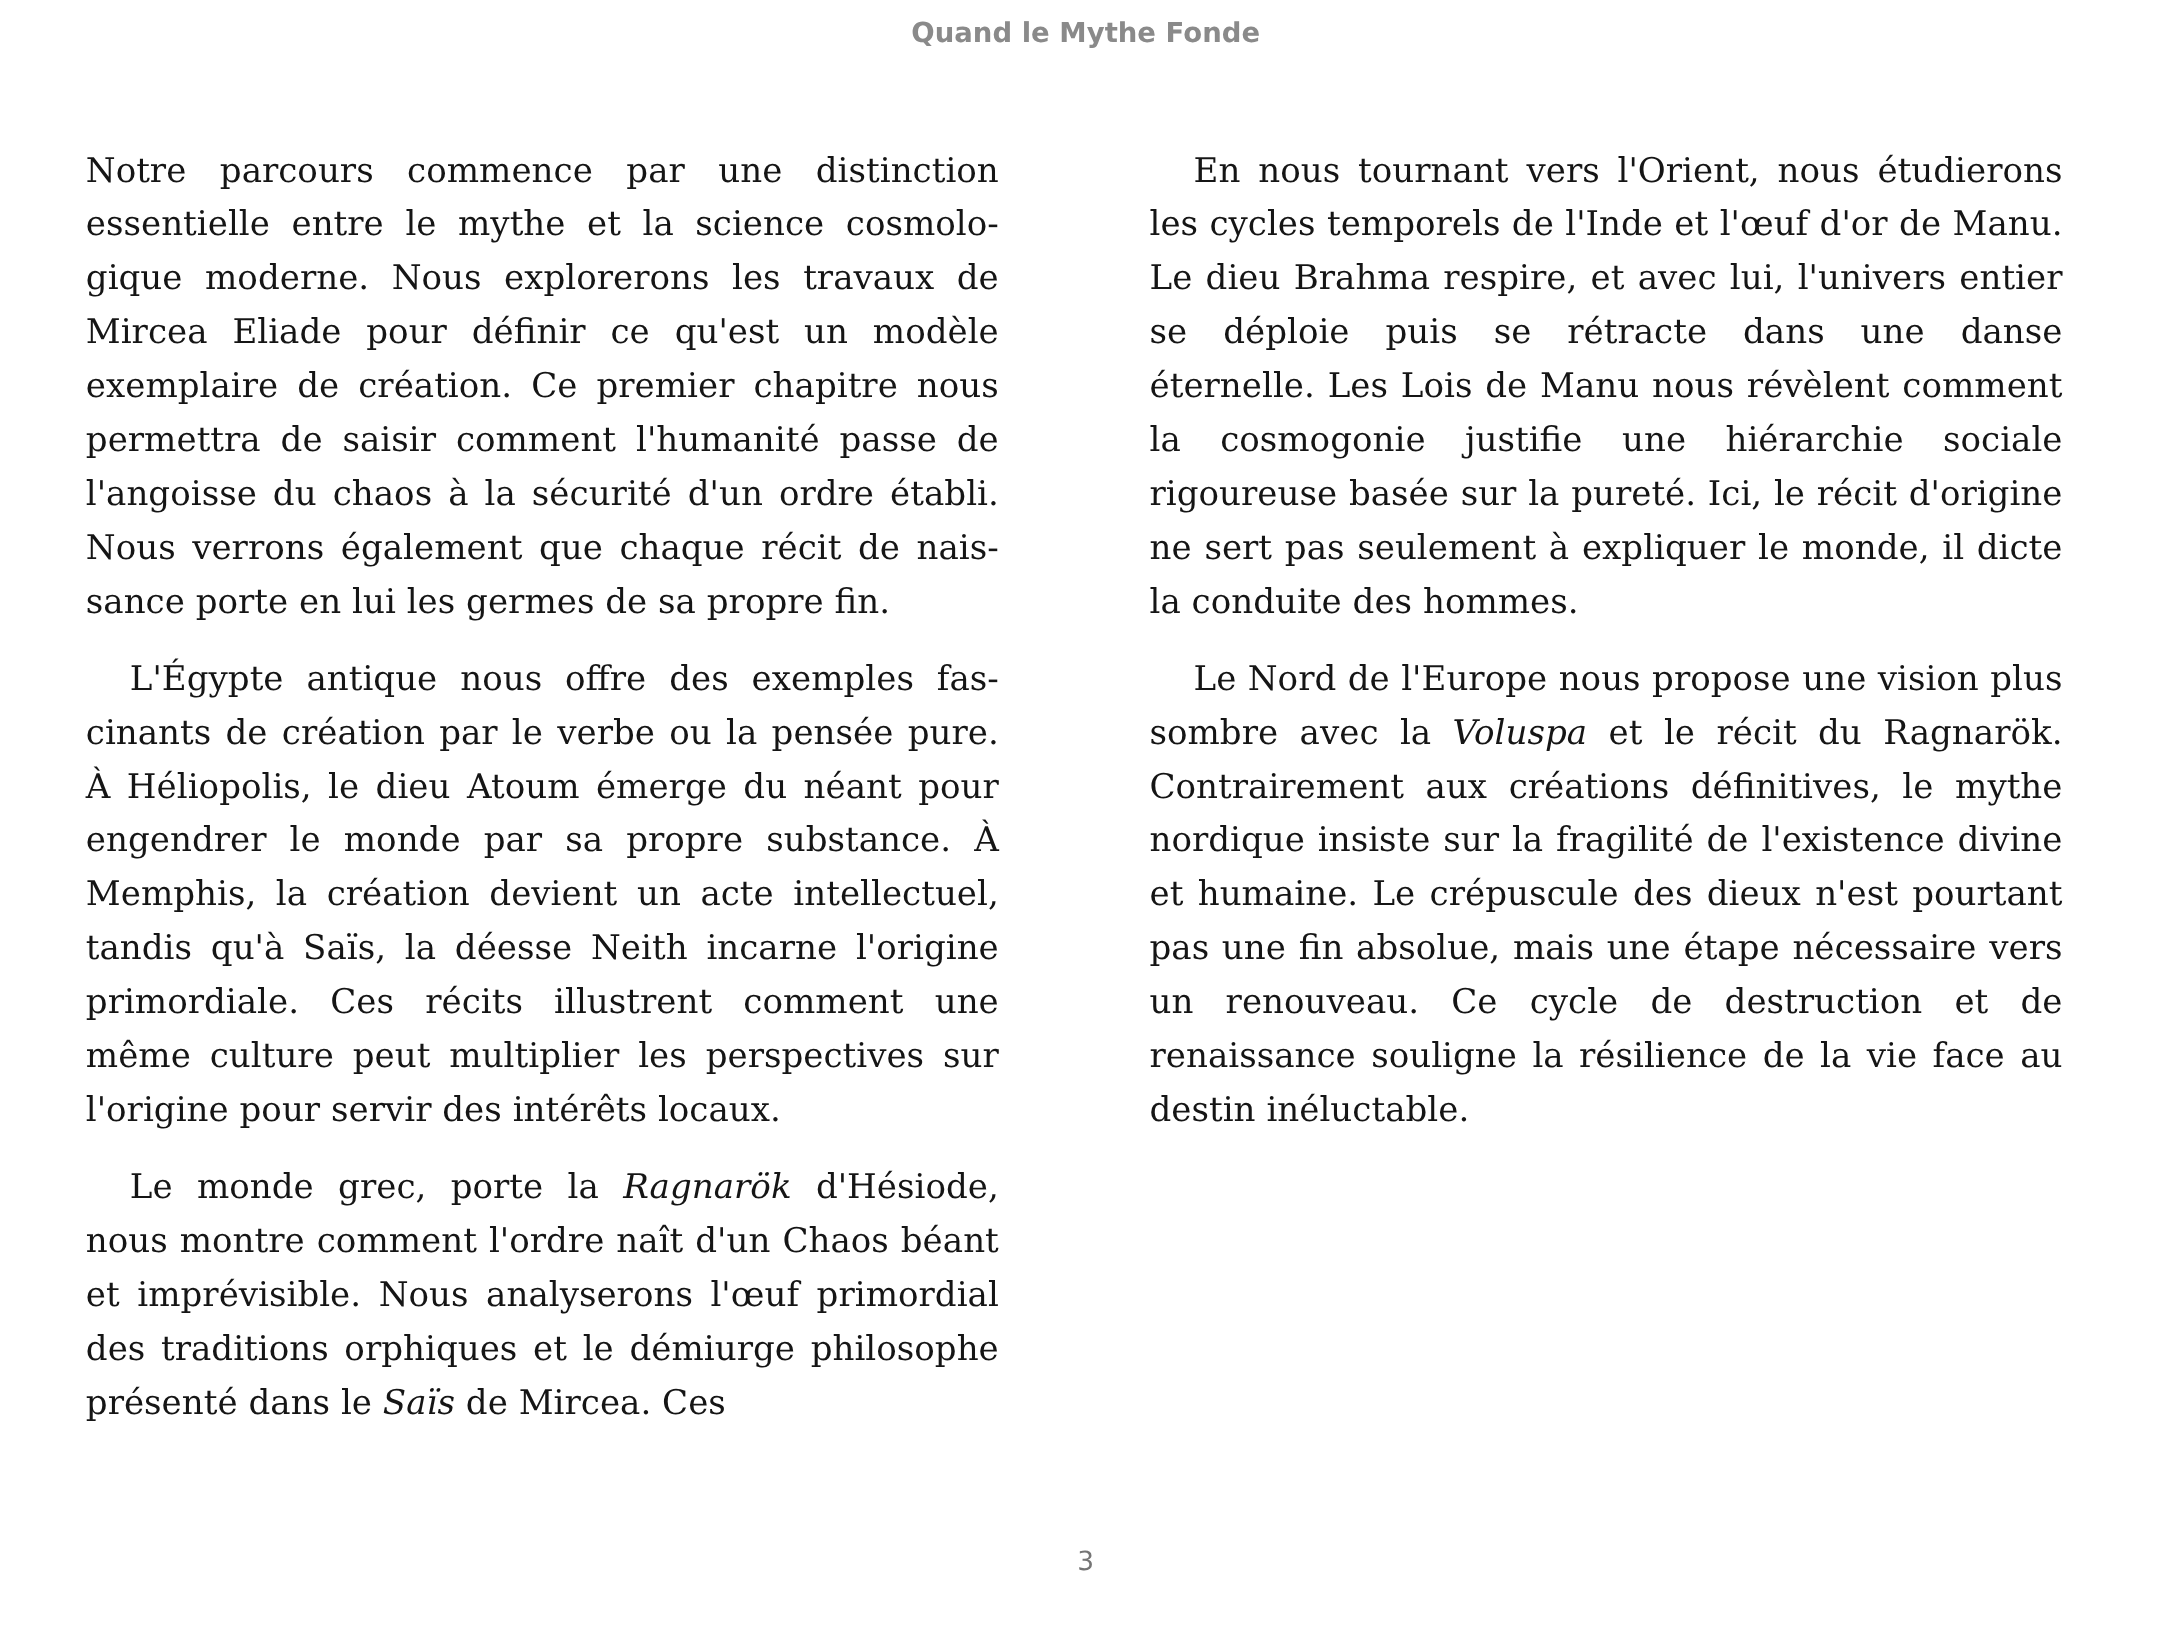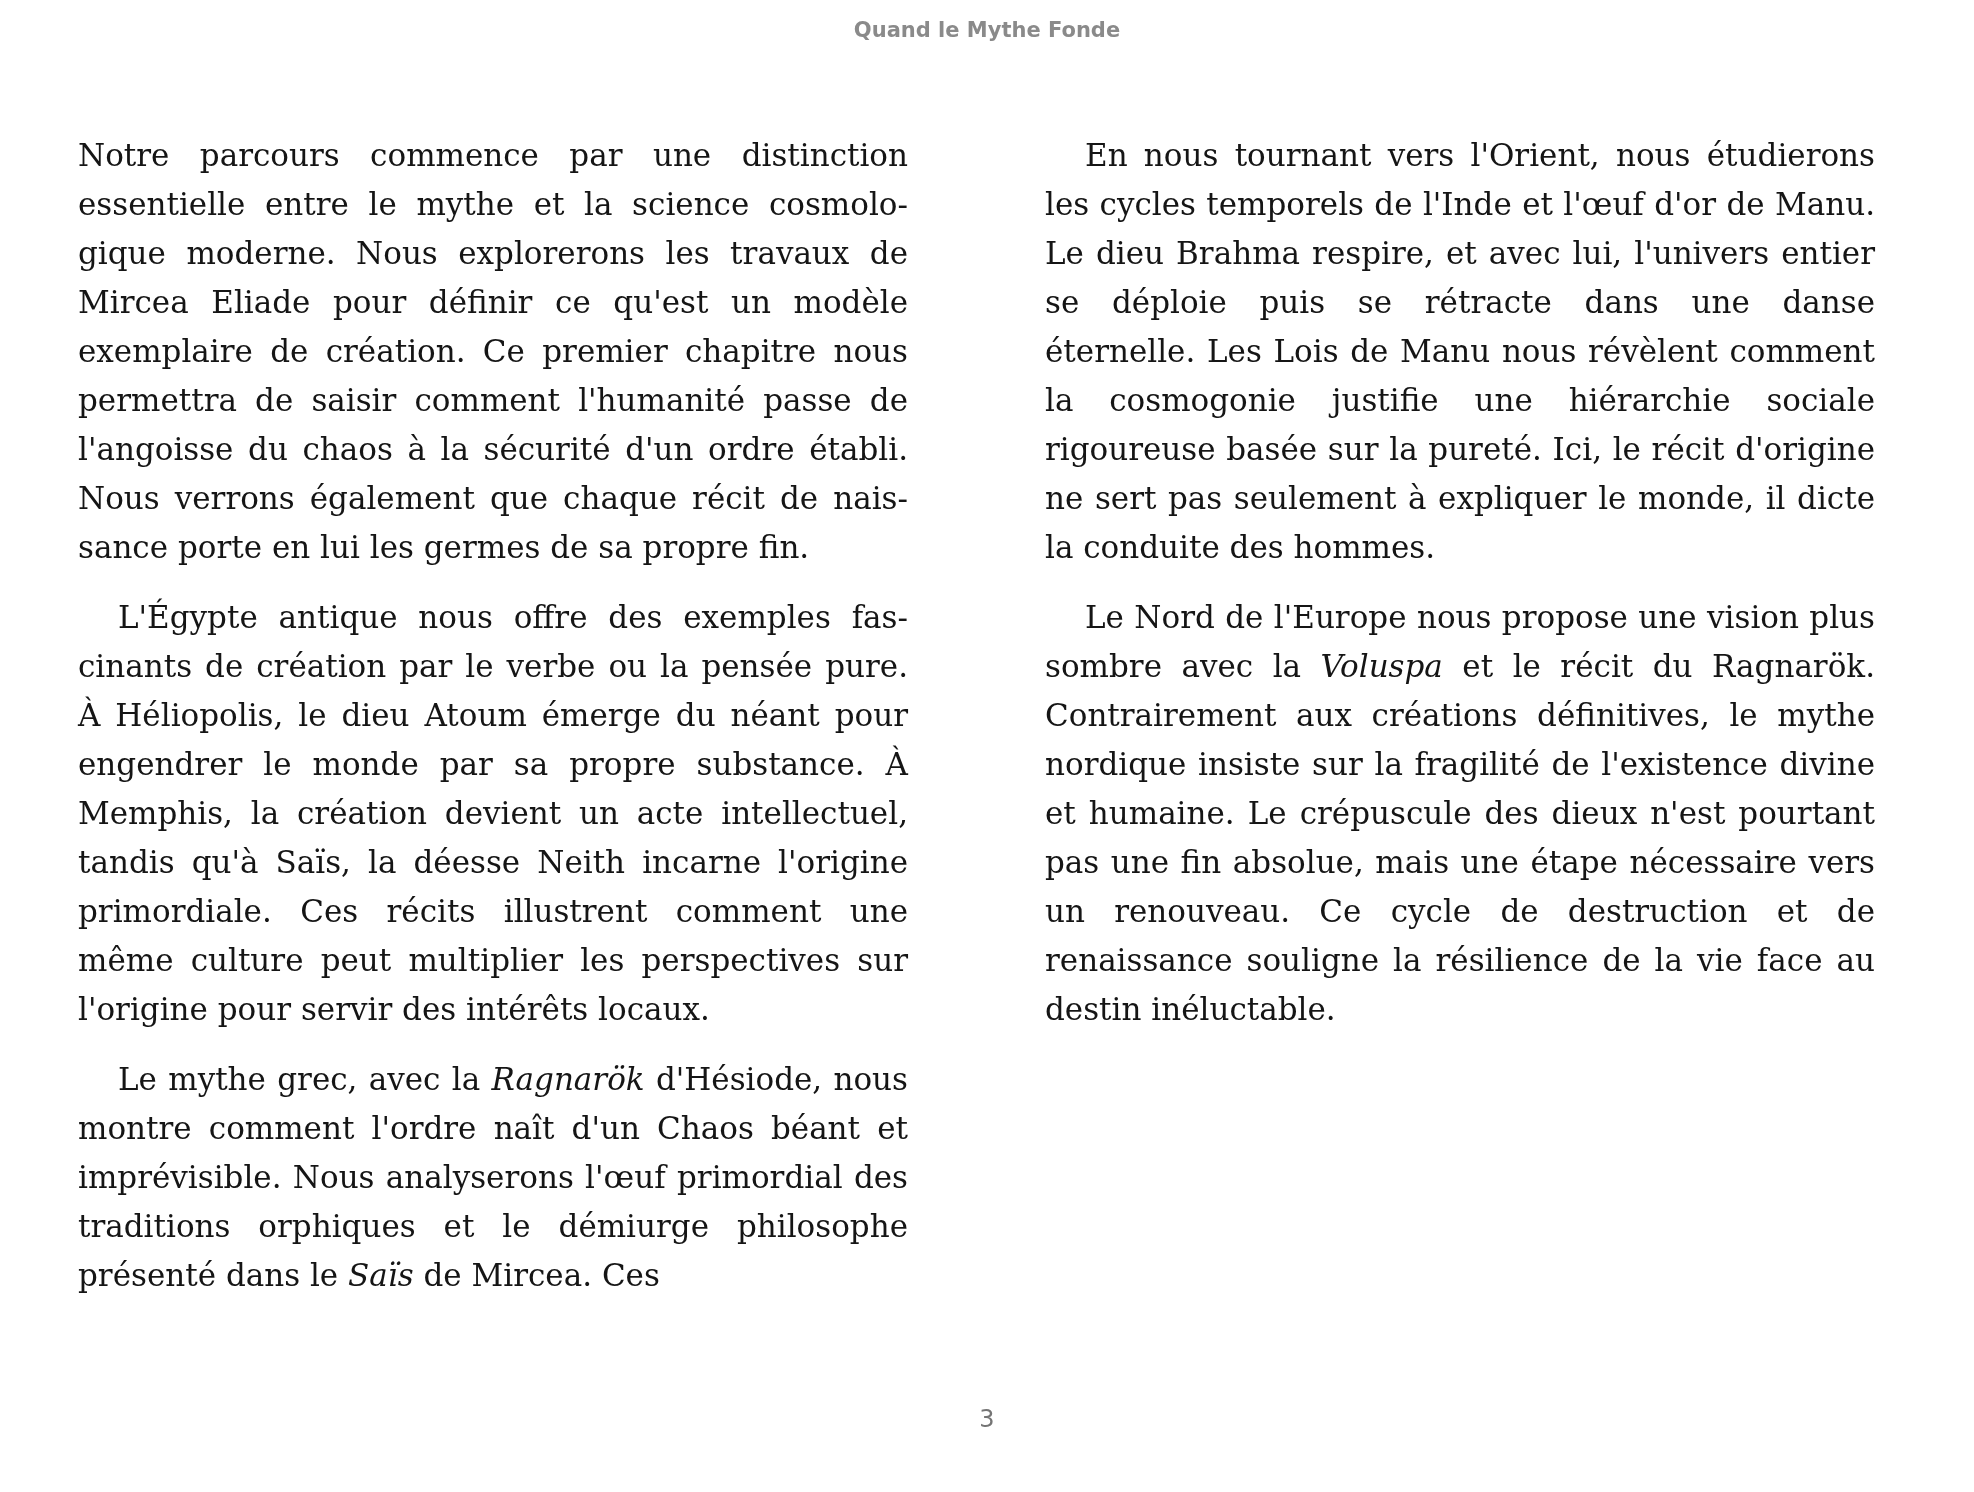--- a/index.html
+++ b/index.html
@@ -17,21 +17,21 @@
     color: #151515;
   }
   .running-header {
     position: absolute;
     top: 16px;
     left: 0;
     width: 100%;
     text-align: center;
     font-family: "DejaVu Sans", "Liberation Sans", sans-serif;
     font-weight: 700;
-    font-size: 21px;
+    font-size: 25px;
     line-height: 28px;
     color: #8a8a8a;
   }
   .content {
     position: absolute;
     top: 131px;
     left: 78px;
     display: flex;
     gap: 137px;
   }
@@ -74,21 +74,21 @@
 <div class="page">
 
   <header class="running-header">
     <span>Quand le Mythe Fonde</span>
   </header>
 
   <main class="content">
     <section class="column">
         <p class="para"><span>Notre parcours commence par une distinction essentielle entre le mythe et la science cosmolo­gique moderne. Nous explorerons les travaux de Mircea Eliade pour définir ce qu'est un modèle exemplaire de création. Ce premier chapitre nous permettra de saisir comment l'humanité passe de l'angoisse du chaos à la sécurité d'un ordre établi. Nous verrons également que chaque récit de nais­sance porte en lui les germes de sa propre fin.</span></p>
         <p class="para indent"><span>L'Égypte antique nous offre des exemples fas­cinants de création par le verbe ou la pensée pure. À Héliopolis, le dieu Atoum émerge du néant pour engendrer le monde par sa propre substance. À Memphis, la création devient un acte intellectuel, tandis qu'à Saïs, la déesse Neith incarne l'origine primordiale. Ces récits illustrent comment une même culture peut multiplier les perspectives sur l'origine pour servir des intérêts locaux.</span></p>
-        <p class="para indent"><span>Le mythe grec, avec la </span><em class="work-title">Ragnarök</em><span> d'Hésiode, nous montre comment l'ordre naît d'un Chaos béant et imprévisible. Nous analyserons l'œuf pri­mordial des traditions orphiques et le démiurge philosophe présenté dans le </span><em class="work-title">Saïs</em><span> de Mircea. Ces</span></p>
+        <p class="para indent"><span>Le monde grec, porte la </span><em class="work-title">Ragnarök</em><span> d'Hésiode, nous montre comment l'ordre naît d'un Chaos béant et imprévisible. Nous analyserons l'œuf pri­mordial des traditions orphiques et le démiurge philosophe présenté dans le </span><em class="work-title">Saïs</em><span> de Mircea. Ces</span></p>
       </section>
     <section class="column">
         <p class="para indent"><span>En nous tournant vers l'Orient, nous étudie­rons les cycles temporels de l'Inde et l'œuf d'or de Manu. Le dieu Brahma respire, et avec lui, l'uni­vers entier se déploie puis se rétracte dans une danse éternelle. Les Lois de Manu nous révèlent comment la cosmogonie justifie une hiérarchie sociale rigoureuse basée sur la pureté. Ici, le récit d'origine ne sert pas seulement à expliquer le monde, il dicte la conduite des hommes.</span></p>
         <p class="para indent"><span>Le Nord de l'Europe nous propose une vision plus sombre avec la </span><em class="work-title">Voluspa</em><span> et le récit du Ragnarök. Contrairement aux créations défini­tives, le mythe nordique insiste sur la fragilité de l'existence divine et humaine. Le crépuscule des dieux n'est pourtant pas une fin absolue, mais une étape nécessaire vers un renouveau. Ce cycle de destruction et de renaissance souligne la rési­lience de la vie face au destin inéluctable.</span></p>
       </section>
   </main>
 
   <footer class="page-footer">
     <span>3</span>
   </footer>

